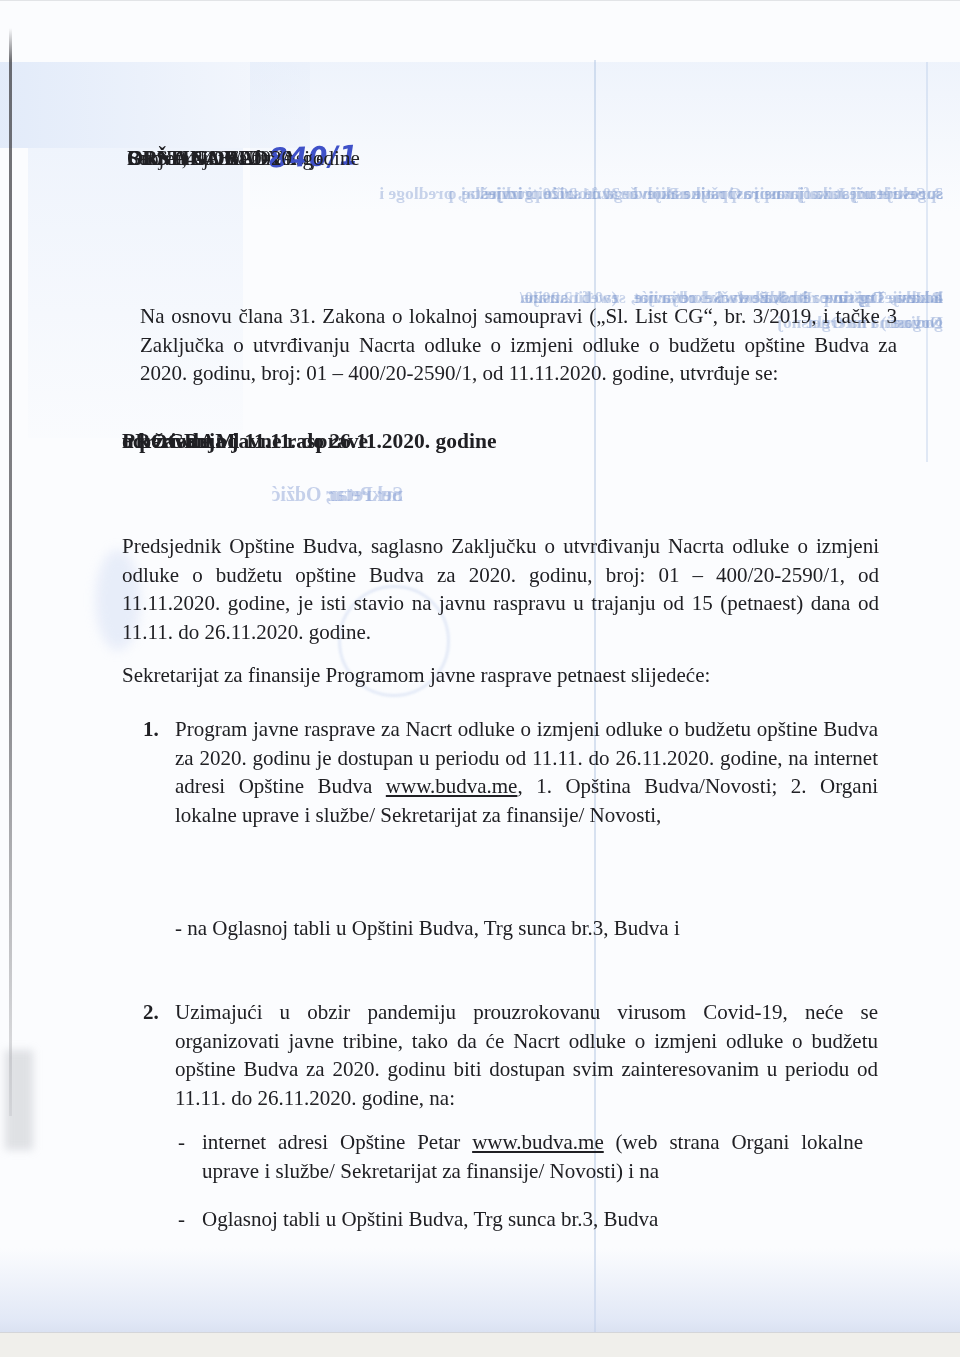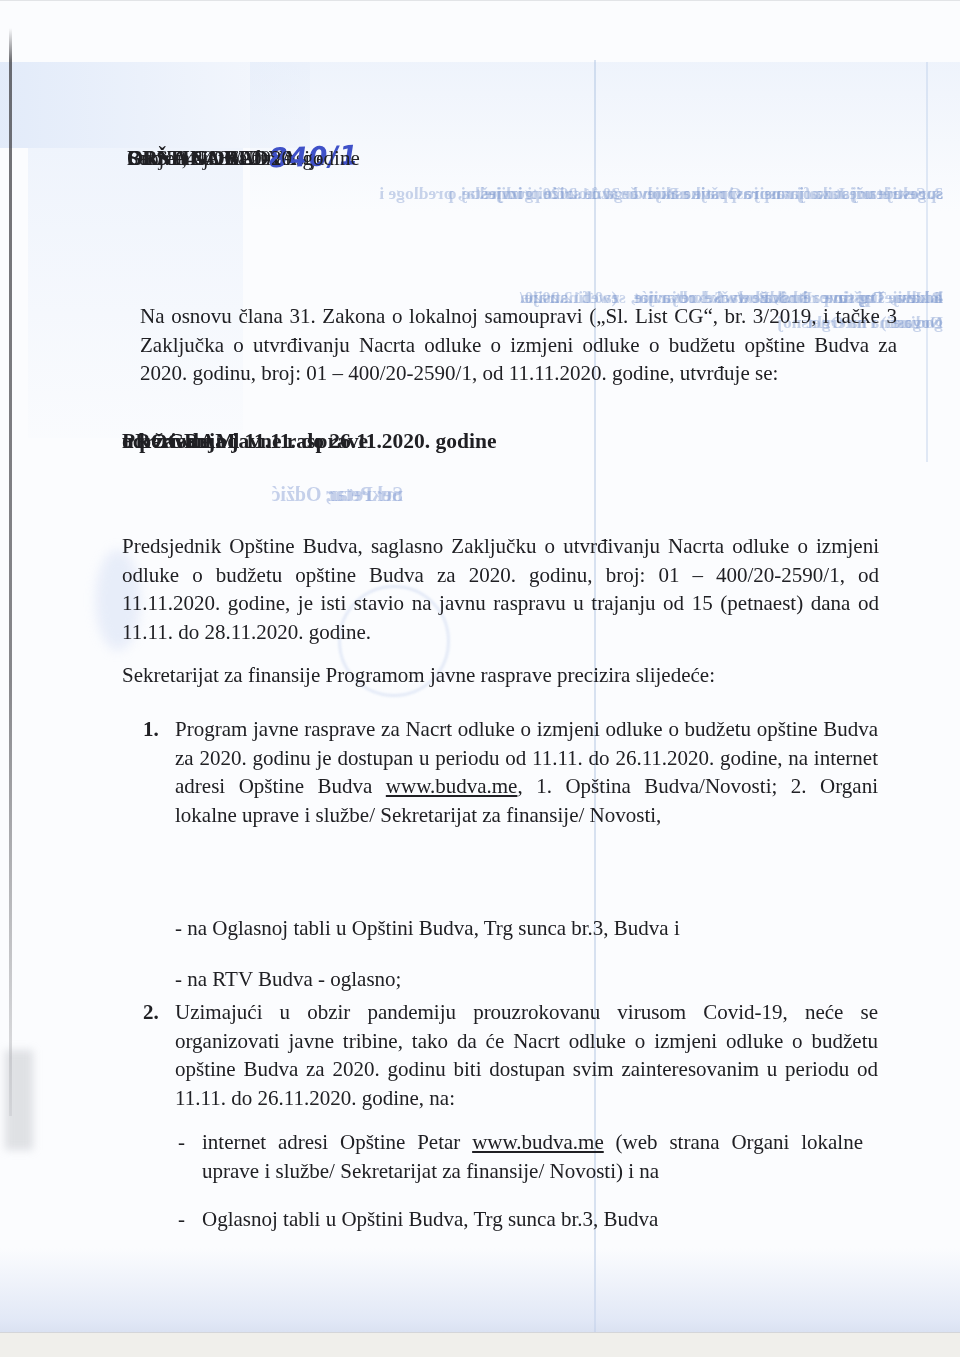--- a/index.html
+++ b/index.html
@@ -117,30 +117,29 @@
   </div>
 
   <div class="txt justify intro-para">Na osnovu člana 31.  Zakona o lokalnoj samoupravi („Sl. List CG“, br. 3/2019, i tačke 3   Zaključka o utvrđivanju Nacrta  odluke  o izmjeni odluke o budžetu opštine Budva za 2020. godinu, broj: 01 – 400/20-2590/1, od 11.11.2020. godine, utvrđuje se:</div>
 
   <div class="txt title-block">
     <div>PROGRAM</div>
     <div>održavanja javne rasprave</div>
     <div>u periodu od 11.11. do 26.11.2020. godine</div>
   </div>
 
-  <div class="txt justify para-pred">Predsjednik Opštine Budva, saglasno Zaključku  o  utvrđivanju Nacrta odluke o izmjeni odluke o budžetu opštine Budva za 2020. godinu,  broj: 01 – 400/20-2590/1, od 11.11.2020. godine,  je isti stavio na javnu raspravu u trajanju od 15 (petnaest) dana od 11.11. do 28.11.2020. godine.</div>
-  <div class="txt para-sekr">Sekretarijat za  finansije Programom javne rasprave precizira slijedeće:</div>
+  <div class="txt justify para-pred">Predsjednik Opštine Budva, saglasno Zaključku  o  utvrđivanju Nacrta odluke o izmjeni odluke o budžetu opštine Budva za 2020. godinu,  broj: 01 – 400/20-2590/1, od 11.11.2020. godine,  je isti stavio na javnu raspravu u trajanju od 15 (petnaest) dana od 11.11. do 26.11.2020. godine.</div>
+  <div class="txt para-sekr">Sekretarijat za  finansije Programom javne rasprave petnaest slijedeće:</div>
 
   <div class="txt list-item item1-pos">
     <span class="num">1.</span>
     <span class="body justify"><span style="position:static">Program javne rasprave za Nacrt odluke o izmjeni odluke o budžetu opštine Budva za 2020. godinu je dostupan u periodu od 11.11. do 26.11.2020. godine, na internet adresi Opštine Budva </span><span style="position:static" class="link">www.budva.me</span><span style="position:static">, 1. Opština Budva/Novosti; 2. Organi lokalne uprave i službe/ Sekretarijat za finansije/ Novosti,</span></span>
   </div>
 
   <div class="txt subline sub1-pos">- na Oglasnoj tabli  u Opštini Budva, Trg sunca br.3, Budva i</div>
-  <div class="txt subline sub2-pos">- na RTV Budva - oglasno;</div>
 
   <div class="txt list-item item2-pos">
     <span class="num">2.</span>
     <span class="body justify">Uzimajući u obzir pandemiju prouzrokovanu virusom Covid-19, neće se organizovati javne tribine, tako da će Nacrt odluke o izmjeni odluke o budžetu opštine Budva za 2020. godinu biti   dostupan svim zainteresovanim u periodu od 11.11. do 26.11.2020. godine, na:</span>
   </div>
 
   <div class="txt dashed dsub1-pos">
     <span class="dash">-</span>
     <span class="body justify"><span style="position:static">internet adresi Opštine Petar  </span><span style="position:static" class="link">www.budva.me</span><span style="position:static"> (web strana  Organi lokalne uprave i službe/ Sekretarijat za finansije/ Novosti)  i na</span></span>
   </div>

